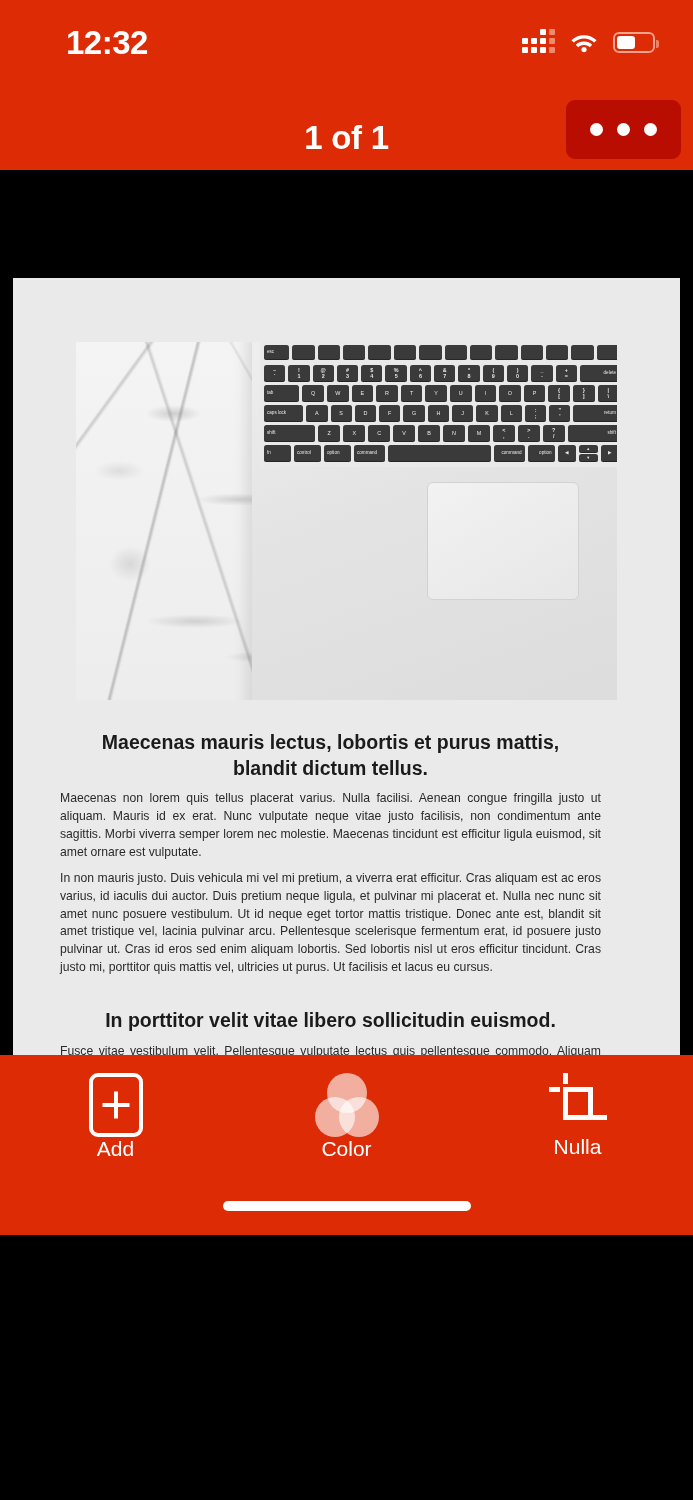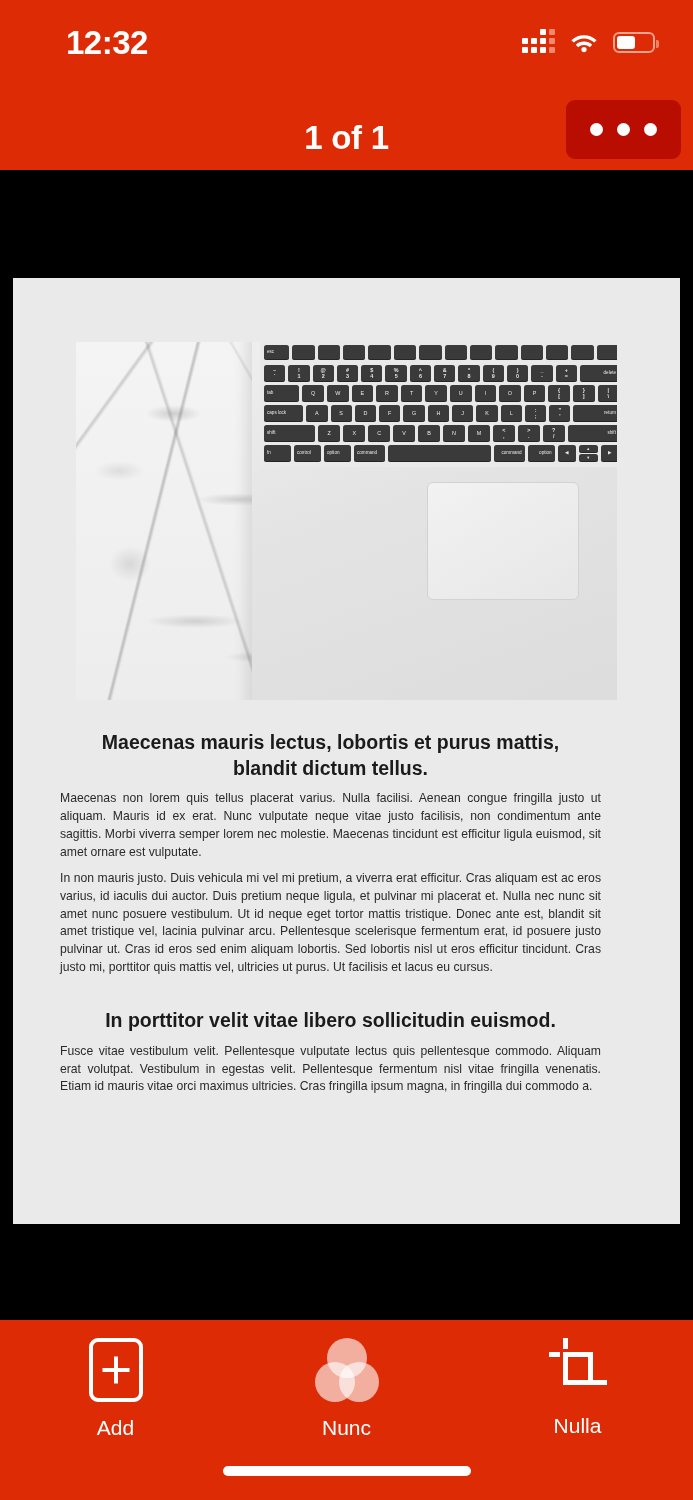--- a/index.html
+++ b/index.html
@@ -4,21 +4,21 @@
 <style>
   * { margin:0; padding:0; box-sizing:border-box; }
   html, body {
     width:693px; height:1500px;
     background:#000;
     font-family:"Liberation Sans", sans-serif;
     overflow:hidden;
   }
   .phone {
     position:relative;
-    width:693px; height:1500px;
+    width:693px; height:1235px;
     background:#0f766e;
   }
 
   
   .statusbar {
     position:absolute; top:0; left:0;
     width:693px; height:90px;
     background:#DD2B05;
   }
   .status-time {
@@ -169,21 +169,21 @@
   }
 
   
   .toolbar {
     position:absolute; bottom:0; left:0;
     width:693px; height:180px;
     background:#DD2B05;
   }
   .tools { display:flex; height:130px; padding-top:18px; }
   .tool { flex:1; display:flex; flex-direction:column; align-items:center; }
-  .tool-label { color:#fff; font-size:21px; margin-top:14px; }
+  .tool-label { color:#fff; font-size:21px; }
   .icon-add {
     width:54px; height:64px;
     border:4px solid #fff; border-radius:9px;
     position:relative;
   }
   .icon-add::before, .icon-add::after {
     content:""; position:absolute; background:#fff;
     left:50%; top:50%; transform:translate(-50%,-50%);
   }
   .icon-add::before { width:27px; height:4px; }
@@ -483,21 +483,21 @@
         <div class="icon-add"></div>
         <div class="tool-label">Add</div>
       </div>
 
       <div class="tool">
         <div class="icon-color">
           <span class="c1"></span>
             <span class="c2"></span>
             <span class="c3"></span>
         </div>
-        <div class="tool-label">Nunc</div>
+        <div class="tool-label">Color</div>
       </div>
 
       <div class="tool">
         <svg class="icon-crop" viewBox="0 0 58 62">
           <rect x="14" y="0" width="5" height="11" fill="#fff"></rect>
           <rect x="0" y="14" width="11" height="5" fill="#fff"></rect>
           <path d="M14 14 h5 v28 h28 v5 H14 z" fill="#fff"></path>
           <path d="M39 14 h5 v28 h-5 z" fill="#fff"></path>
           <path d="M19 14 h25 v5 H19 z" fill="#fff"></path>
           <rect x="47" y="42" width="11" height="5" fill="#fff"></rect>

